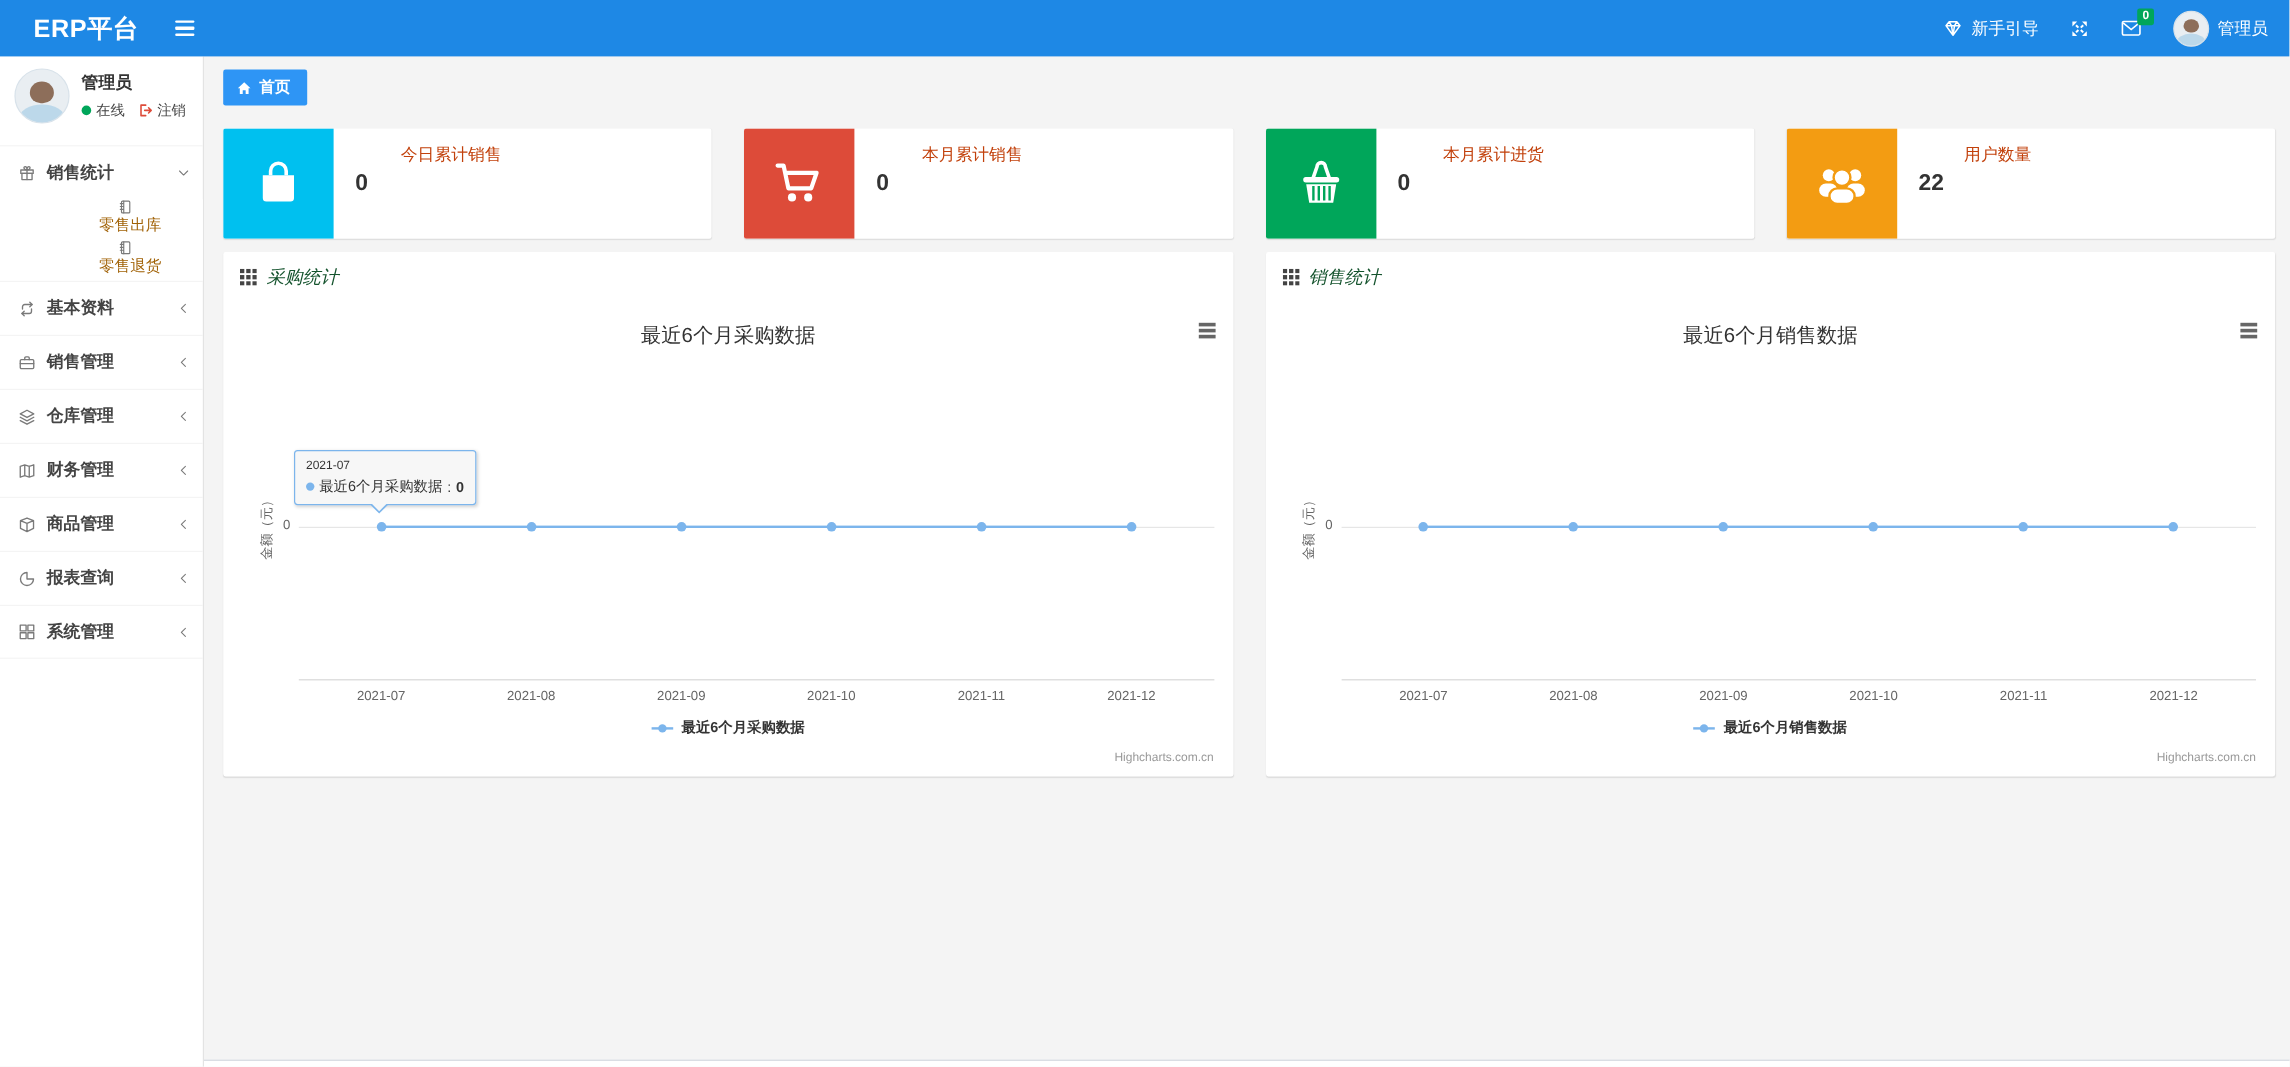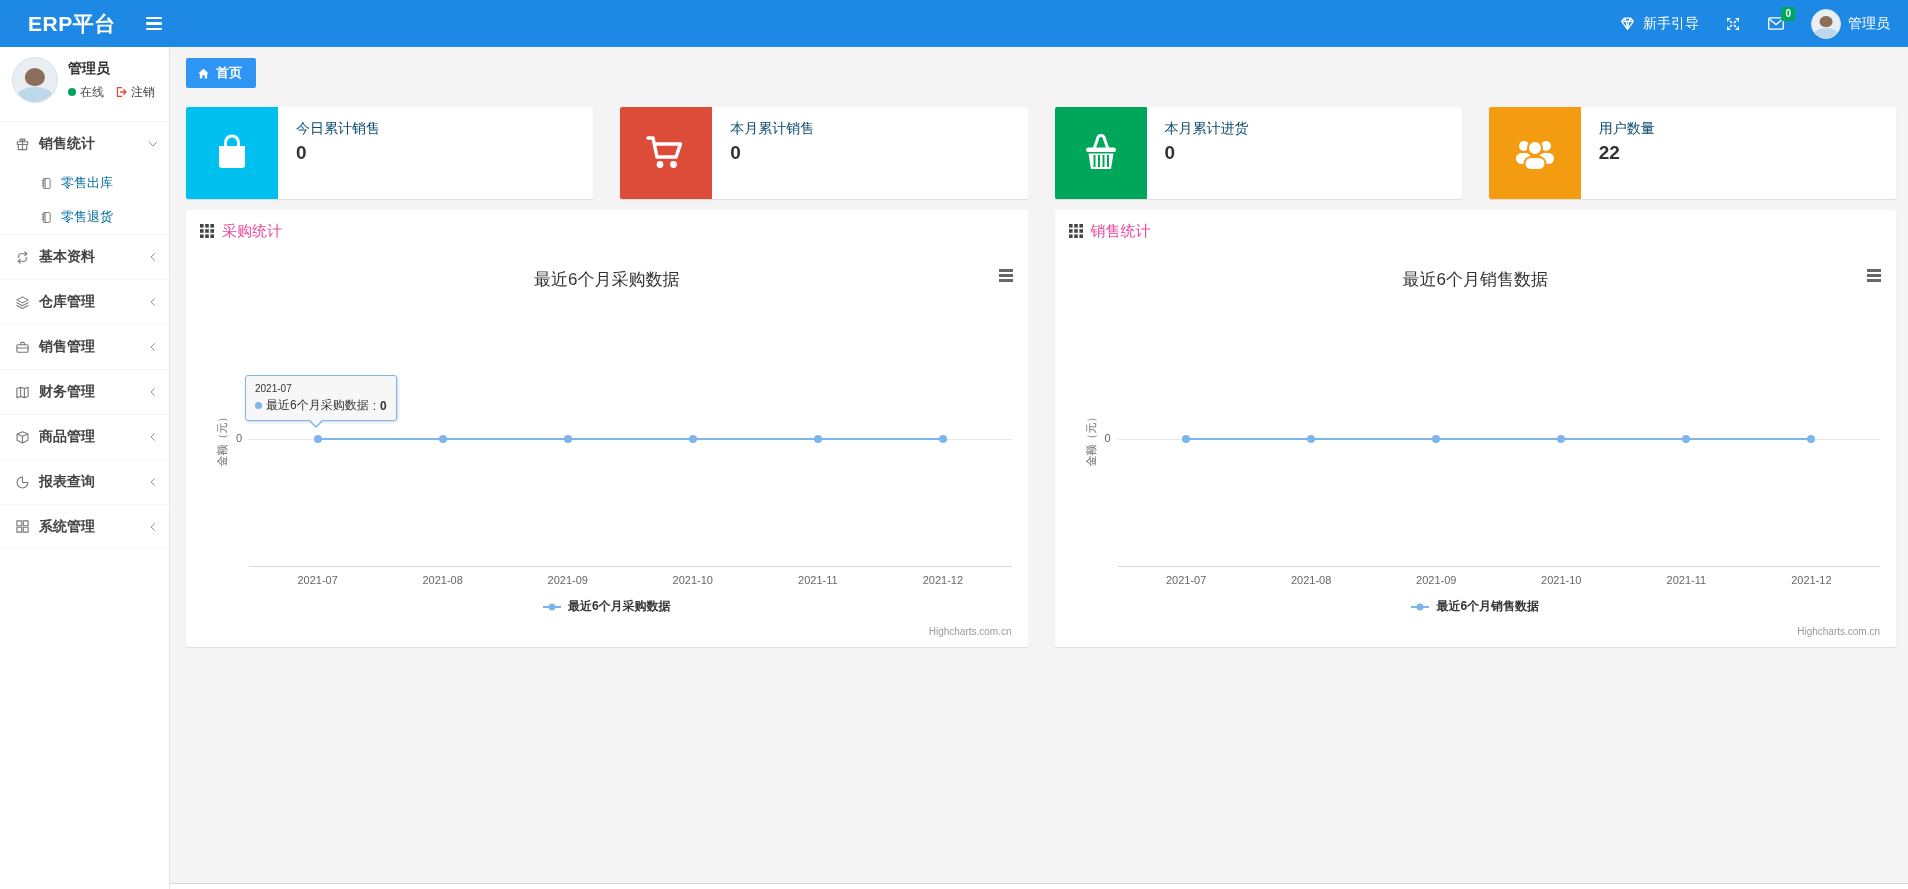--- a/index.html
+++ b/index.html
@@ -37,45 +37,45 @@
   .sb-logout { display:flex; align-items:center; gap:3px; cursor:pointer; margin-left:6px; color:#444; }
 
   .sb-menu { margin-top:6px; }
   .sb-item { height:45px; display:flex; align-items:center; padding:0 10px 0 15px;
     border-top:1px solid #f4f4f4; cursor:pointer; color:#444; }
   .sb-item:last-child { border-bottom:1px solid #f4f4f4; }
   .sb-ico { flex-shrink:0; }
   .sb-label { font-size:14px; font-weight:600; margin-left:9px; }
   .sb-caret { margin-left:auto; color:#969696; display:flex; }
   .sb-sub { background:#fff; }
-  .sb-subitem { height:34px; display:flex; align-items:center; padding-left:40px; cursor:pointer; color:#0369a1; }
+  .sb-subitem { height:34px; display:flex; align-items:center; padding-left:40px; cursor:pointer; color:#a16207;flex-direction:column; }
   .sb-subitem span { font-size:13px; margin-left:8px; }
   svg.icon-stroke { stroke:#7a7a7a; fill:none; stroke-width:1.2; stroke-linejoin:round; stroke-linecap:round; }
 
   
   .crumb-row { padding-top:11px; height:40px;font-weight:bold; }
   .crumb-tab { display:inline-flex; align-items:center; gap:6px; background:#2e95f5; color:#fff;
     font-size:13px; padding:6px 14px 6px 11px; border-radius:2px; cursor:pointer; }
 
   
   .cards { display:flex; gap:27px; margin-top:20px; }
   .card { flex:1; background:#fff; height:92px; display:flex; box-shadow:0 1px 1px rgba(0,0,0,.1);
     border-radius:2px; overflow:hidden; }
   .tile { width:92px; height:92px; display:flex; align-items:center; justify-content:center; flex-shrink:0; }
   .tile-aqua{background:#00c0ef;} .tile-red{background:#dd4b39;}
   .tile-green{background:#00a65a;} .tile-yellow{background:#f39c12;}
   .card-body { padding:13px 10px 0 18px; }
-  .card-label { font-size:14px; color:#0c4a6e; }
+  .card-label { font-size:14px; color:#c2410c;margin-left:38px; }
   .card-value { font-size:19px; font-weight:bold; color:#333; margin-top:4px; }
 
   
   .charts { display:flex; gap:27px; margin-top:11px; }
   .panel { flex:1; background:#fff; height:437px; box-shadow:0 1px 1px rgba(0,0,0,.1); border-radius:2px; }
   .panel-head { height:42px; display:flex; align-items:center; padding:0 14px; gap:8px; }
-  .panel-title { font-size:15px; color:#ec4899; }
+  .panel-title { font-size:15px; color:#14532d;font-style:italic; }
   .hc { position:relative; height:395px; font-family:"Liberation Sans",sans-serif; }
   .hc-title { position:absolute; top:16px; left:0; right:0; text-align:center; font-size:17px; color:#333; }
   .hc-menu { position:absolute; top:14px; right:12px; background:none; border:none; cursor:pointer;
     display:flex; flex-direction:column; gap:2.5px; padding:3px; }
   .hc-menu i { width:14px; height:2.5px; background:#666; display:block; }
   .hc-ylabel { position:absolute; left:36px; top:187px; transform:translate(-50%,-50%) rotate(-90deg);
     font-size:11px; color:#666; white-space:nowrap; }
   .hc-ytick { position:absolute; left:38px; width:18px; text-align:right; top:180px; font-size:11px; color:#666; }
   .plot { position:absolute; left:63px; right:16px; top:0; height:340px; }
   .zero-line { position:absolute; left:0; right:0; top:187px; height:1px; background:#e6e6e6; }
@@ -215,36 +215,36 @@
         <span class="sb-label">基本资料</span>
         <span class="sb-caret">
           <svg width="12" height="12" viewBox="0 0 16 16" class="icon-stroke">
               <path d="M10 3.5 L5.5 8 10 12.5"></path>
             </svg>
         </span>
       </div>
 
       <div class="sb-item">
         <svg class="sb-ico icon-stroke" width="15" height="15" viewBox="0 0 16 16">
-          <path d="M8 2 L14 5.2 8 8.4 2 5.2Z M2 8.2 8 11.4 14 8.2 M2 11.2 8 14.4 14 11.2"></path>
-        </svg>
-        <span class="sb-label">仓库管理</span>
-        <span class="sb-caret">
-          <svg width="12" height="12" viewBox="0 0 16 16" class="icon-stroke">
-              <path d="M10 3.5 L5.5 8 10 12.5"></path>
-            </svg>
-        </span>
-      </div>
-
-      <div class="sb-item">
-        <svg class="sb-ico icon-stroke" width="15" height="15" viewBox="0 0 16 16">
           <rect x="2" y="5" width="12" height="8" rx="1"></rect>
             <path d="M6 5 V3.5 a1 1 0 0 1 1-1 h2 a1 1 0 0 1 1 1 V5 M2 8.5 h12"></path>
         </svg>
         <span class="sb-label">销售管理</span>
+        <span class="sb-caret">
+          <svg width="12" height="12" viewBox="0 0 16 16" class="icon-stroke">
+              <path d="M10 3.5 L5.5 8 10 12.5"></path>
+            </svg>
+        </span>
+      </div>
+
+      <div class="sb-item">
+        <svg class="sb-ico icon-stroke" width="15" height="15" viewBox="0 0 16 16">
+          <path d="M8 2 L14 5.2 8 8.4 2 5.2Z M2 8.2 8 11.4 14 8.2 M2 11.2 8 14.4 14 11.2"></path>
+        </svg>
+        <span class="sb-label">仓库管理</span>
         <span class="sb-caret">
           <svg width="12" height="12" viewBox="0 0 16 16" class="icon-stroke">
               <path d="M10 3.5 L5.5 8 10 12.5"></path>
             </svg>
         </span>
       </div>
 
       <div class="sb-item">
         <svg class="sb-ico icon-stroke" width="15" height="15" viewBox="0 0 16 16">
           <path d="M2 3.8 6 2.5 10 3.8 14 2.5 V12.2 L10 13.5 6 12.2 2 13.5Z M6 2.5 V12.2 M10 3.8 V13.5"></path>

